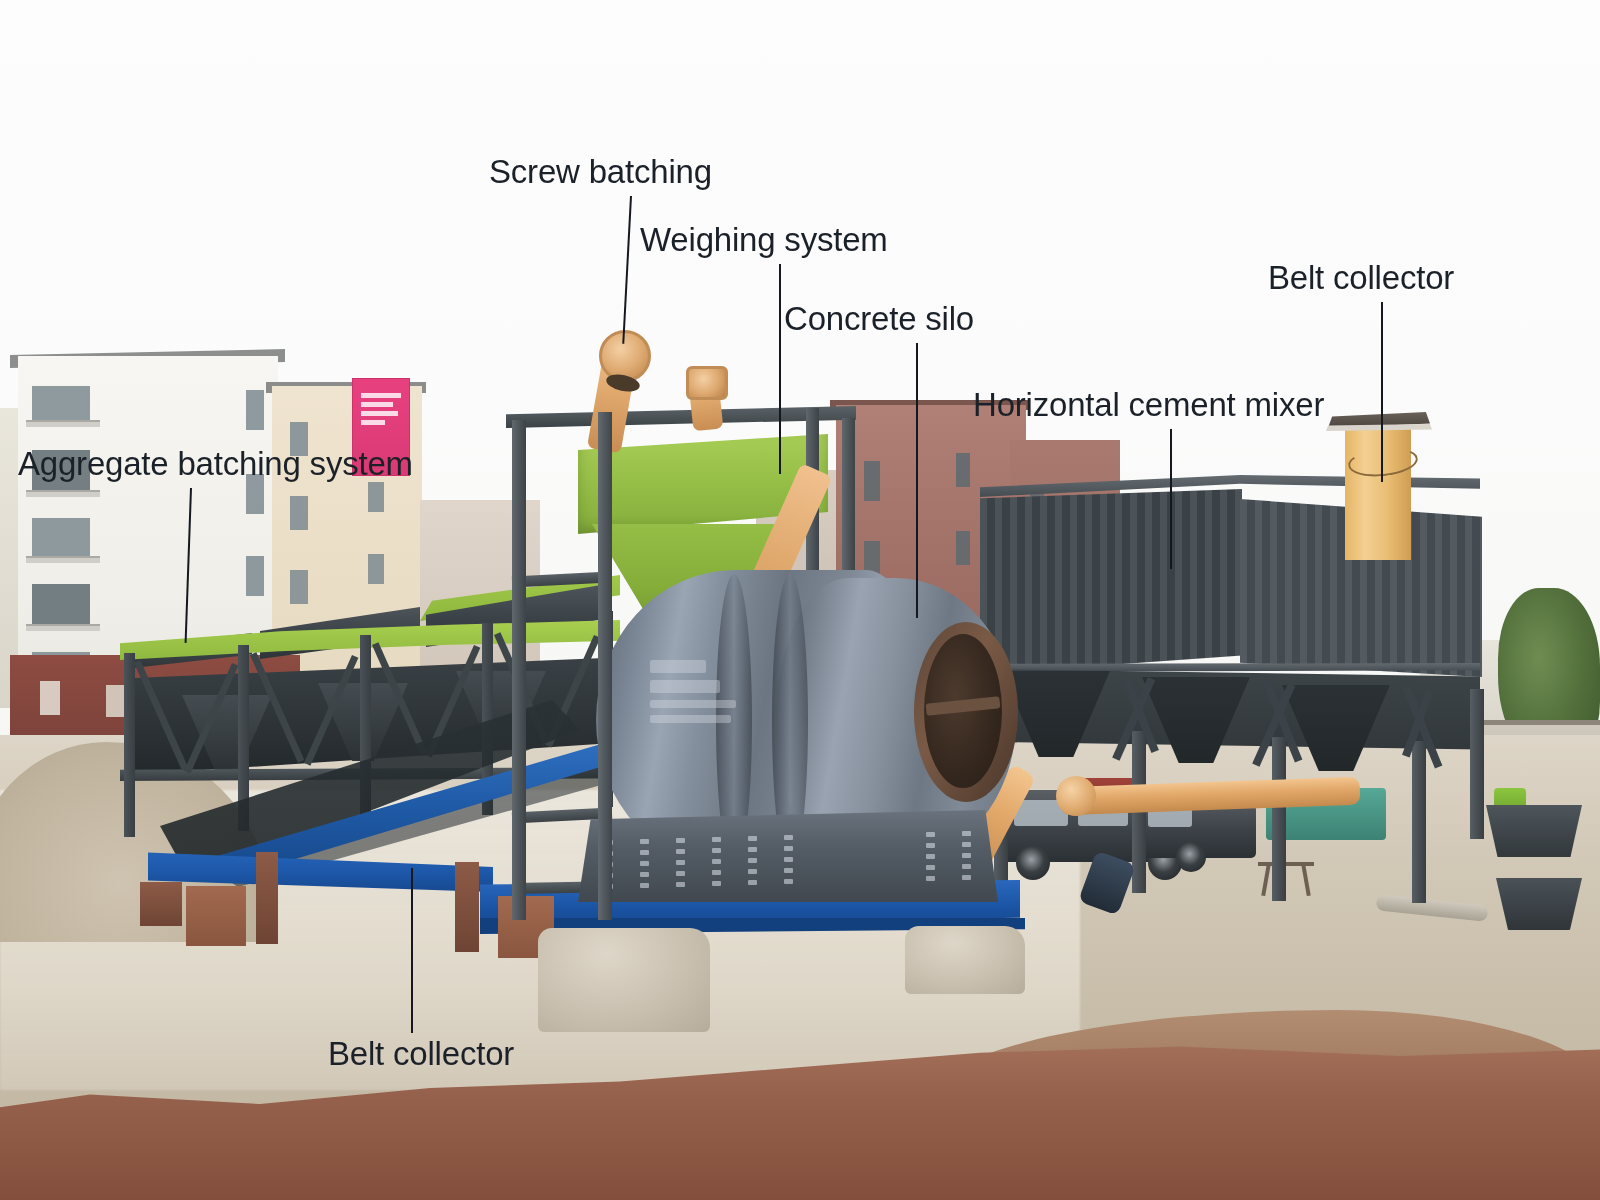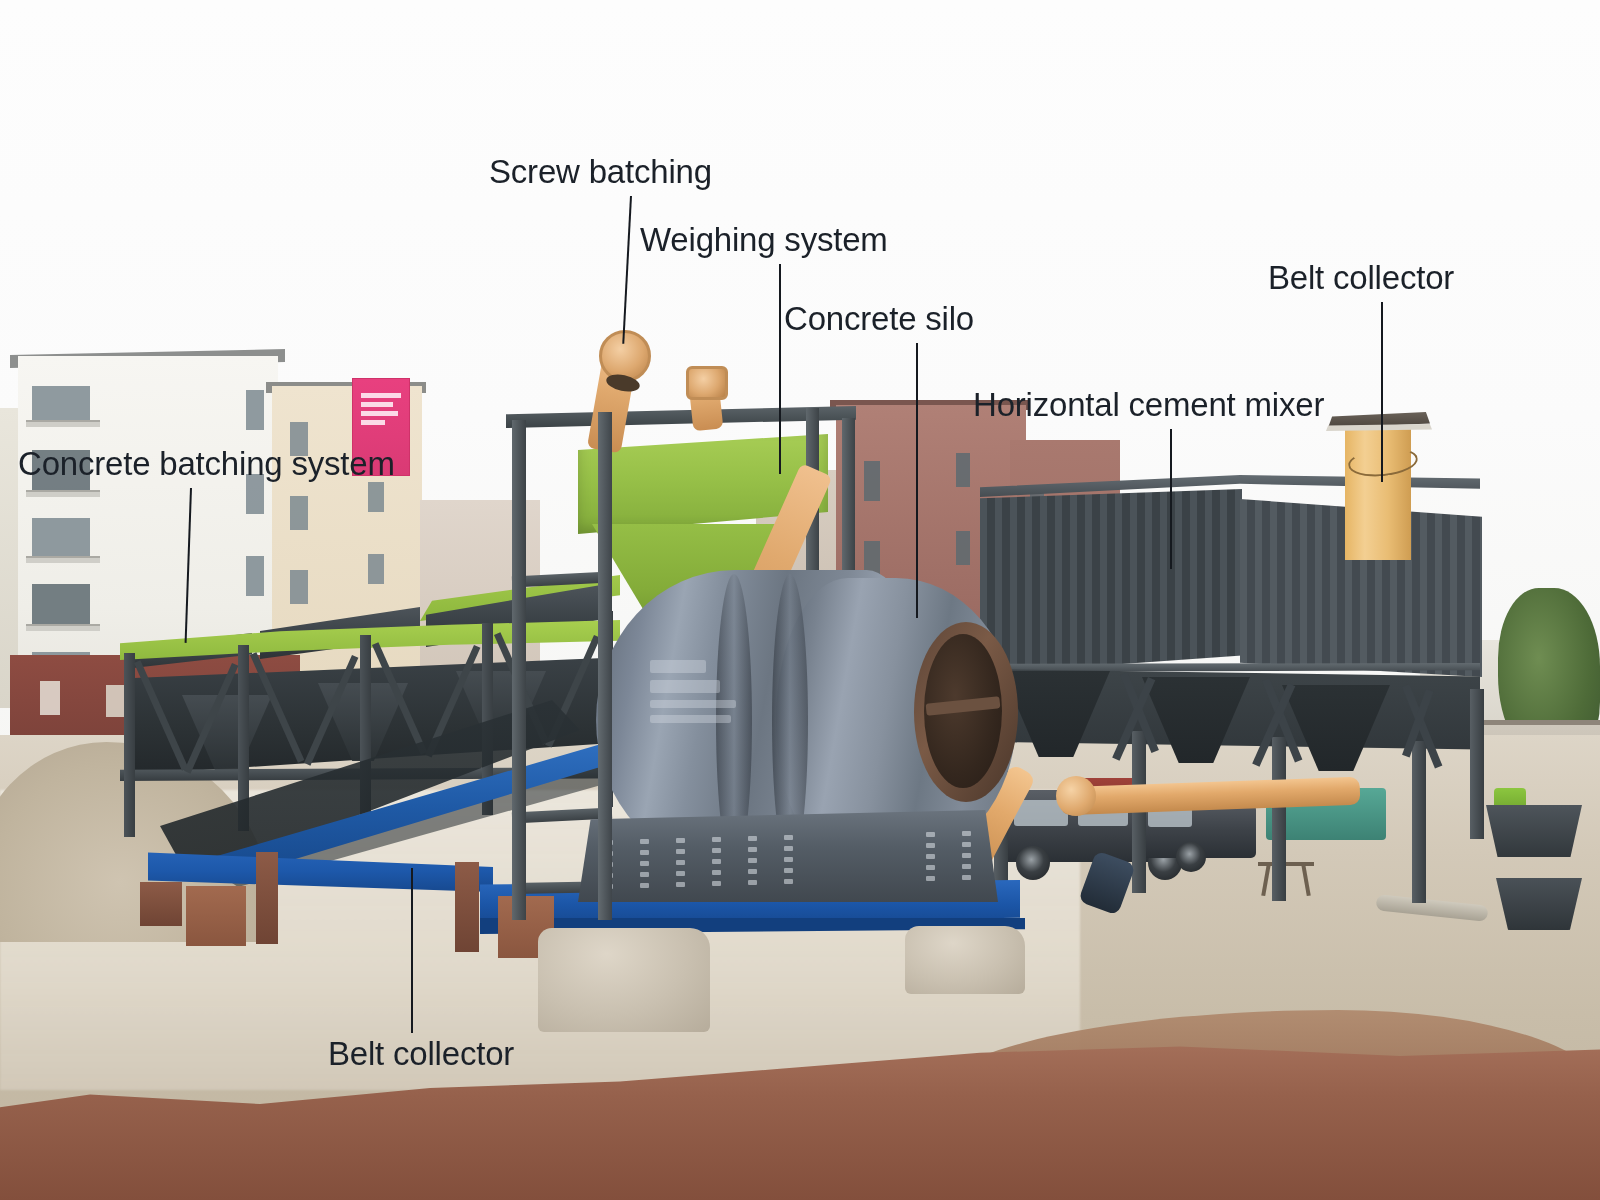--- a/index.html
+++ b/index.html
@@ -771,18 +771,18 @@
     <div class="anno" style="left:489px;top:155px;">Screw batching</div>
 
     <div class="anno" style="left:640px;top:223px;">Weighing system</div>
 
     <div class="anno" style="left:784px;top:302px;">Concrete silo</div>
 
     <div class="anno" style="left:1268px;top:261px;">Belt collector</div>
 
     <div class="anno" style="left:973px;top:388px;">Horizontal cement mixer</div>
 
-    <div class="anno" style="left:18px;top:447px;">Concrete batching system</div>
+    <div class="anno" style="left:18px;top:447px;">Aggregate batching system</div>
 
     <div class="anno" style="left:328px;top:1037px;">Belt collector</div>
   </div>
 
 </div>
 
 </body></html>

